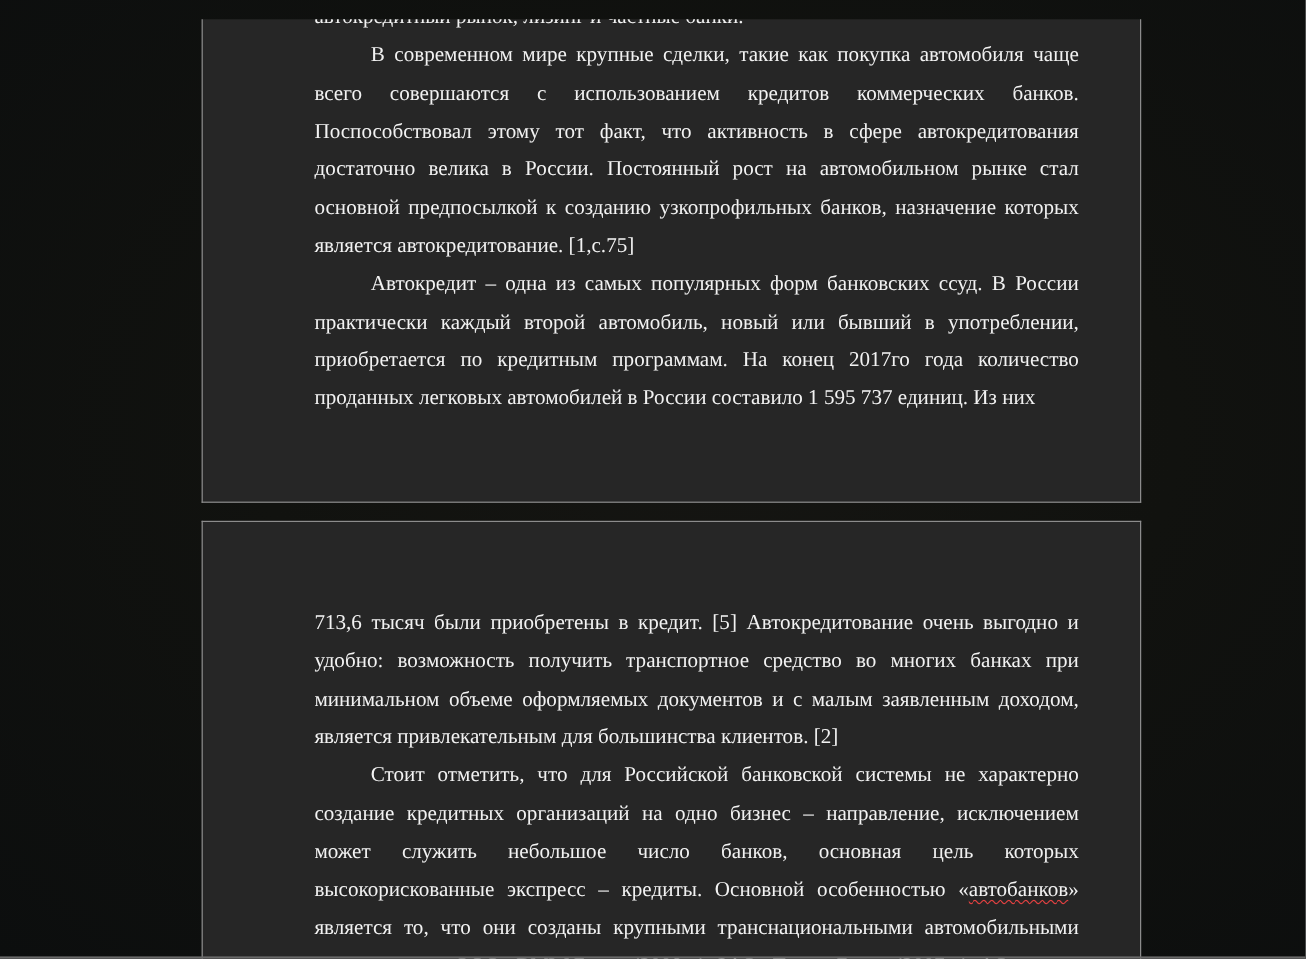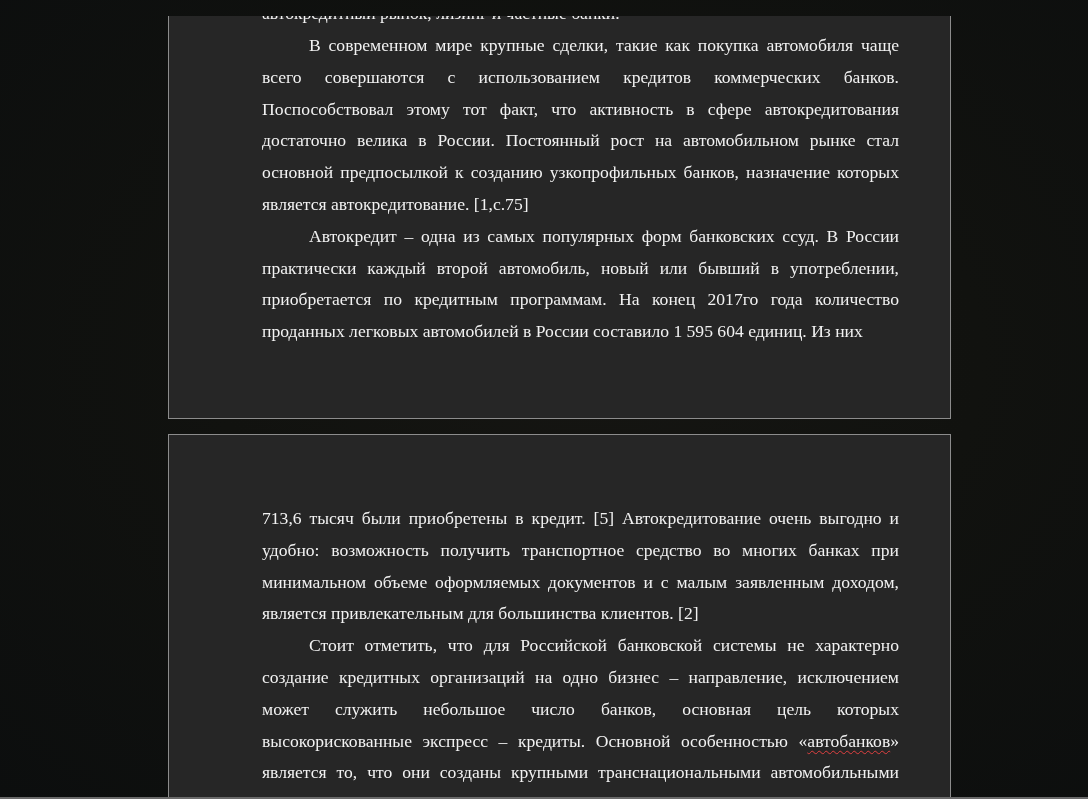--- a/index.html
+++ b/index.html
@@ -77,21 +77,21 @@
   </style>
 </head>
 <body>
 
 <div class="canvas">
 
   <div class="page page-1">
     <div class="page-body">
       <p class="para">автокредитный рынок, лизинг и частные банки.</p>
       <p class="para indent">В современном мире крупные сделки, такие как покупка автомобиля чаще всего совершаются с использованием кредитов коммерческих банков. Поспособствовал этому тот факт, что активность в сфере автокредитования достаточно велика в России. Постоянный рост на автомобильном рынке стал основной предпосылкой к созданию узкопрофильных банков, назначение которых является автокредитование. [1,с.75]</p>
-      <p class="para indent">Автокредит – одна из самых популярных форм банковских ссуд. В России практически каждый второй автомобиль, новый или бывший в употреблении, приобретается по кредитным программам. На конец 2017го года количество проданных легковых автомобилей в России составило 1 595 604 единиц. Из них</p>
+      <p class="para indent">Автокредит – одна из самых популярных форм банковских ссуд. В России практически каждый второй автомобиль, новый или бывший в употреблении, приобретается по кредитным программам. На конец 2017го года количество проданных легковых автомобилей в России составило 1 595 737 единиц. Из них</p>
     </div>
   </div>
 
   <div class="page page-2">
     <div class="page-body">
       <p class="para">713,6 тысяч были приобретены в кредит. [5] Автокредитование очень выгодно и удобно: возможность получить транспортное средство во многих банках при минимальном объеме оформляемых документов и с малым заявленным доходом, является привлекательным для большинства клиентов. [2]</p>
       <p class="para indent"><span>Стоит отметить, что для Российской банковской системы не характерно создание кредитных организаций на одно бизнес – направление, исключением может служить небольшое число банков, основная цель которых высокорискованные экспресс – кредиты. Основной особенностью «</span><span class="spell-error">автобанков</span><span>» является то, что они созданы крупными транснациональными автомобильными корпорациями: ООО «BMW Банк» (2008 г.); ЗАО «Toyota Банк» (2007 г.); АО</span></p>
     </div>
   </div>
 

